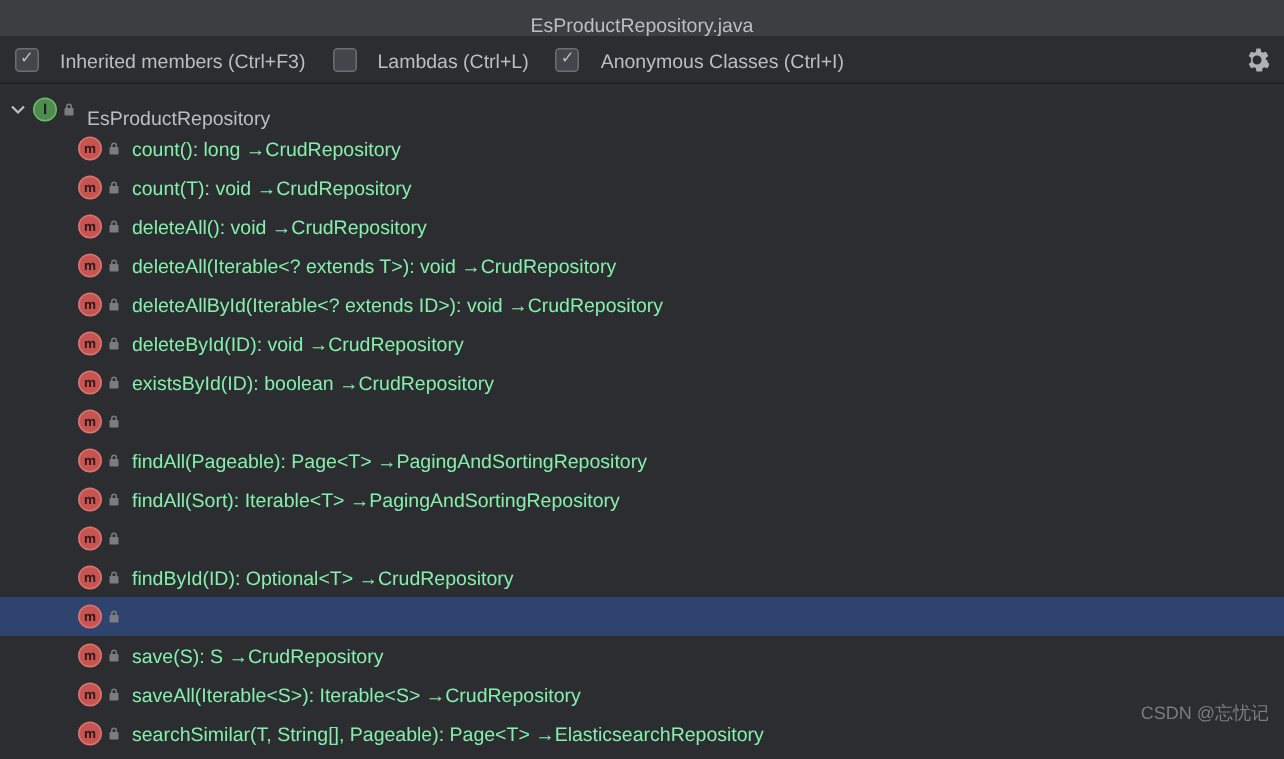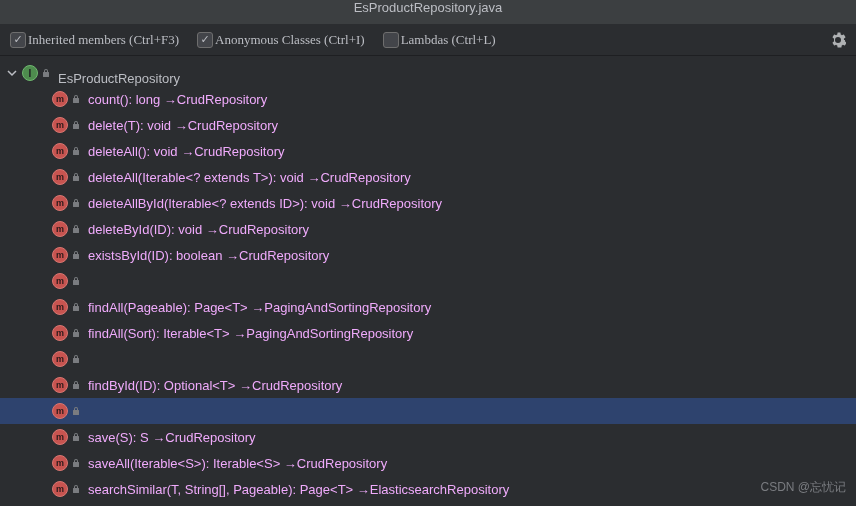--- a/index.html
+++ b/index.html
@@ -10,39 +10,38 @@
       font-family: -apple-system, BlinkMacSystemFont, "Segoe UI", sans-serif;
       font-size: 13px;
       color: #bcbec4;
       overflow: hidden;
       position: relative;
     }
     .title-bar {
       height: 24px;
       background: #3c3f41;
       display: flex;
-      align-items: flex-start;
+      align-items: flex-end;
       justify-content: center;
       font-size: 13px;
       color: #bcbec4;
     }
     .toolbar {
       height: 32px;
       display: flex;
       align-items: center;
       padding: 0 10px;
       gap: 18px;
       border-bottom: 1px solid #1e1f22;
     }
     .checkbox-group {
       display: flex;
-      align-items: center;
-      gap: 2px;
+      align-items: flex-end;
+      gap: 14px;
       cursor: pointer;
-      font-family: Liberation Serif, serif;
     }
     .checkbox {
       width: 16px;
       height: 16px;
       border: 1px solid #6e6e6e;
       border-radius: 3px;
       display: flex;
       align-items: center;
       justify-content: center;
       background: #43454a;
@@ -119,56 +118,56 @@
     .lock-icon {
       width: 12px;
       height: 12px;
       margin-right: 6px;
       display: flex;
       align-items: center;
       justify-content: center;
     }
     .lock-icon svg { fill: #7a7c80; }
     .node-label {
-      color: #f0abfc;
+      color: #86efac;
     }
     .tree-row.selected .node-label {
       color: #dfe1e5;
     }
     .root .node-label {
       color: #bcbec4;
       margin-top: 11px;
     }
     .watermark {
       position: absolute;
-      bottom: 10px;
+      bottom: 22px;
       right: 10px;
       font-size: 12px;
       color: #7a7c80;
     }
   </style>
 </head>
 <body>
 
 <div class="title-bar">
   <span>EsProductRepository.java</span>
 </div>
 
 <div class="toolbar">
   <div class="checkbox-group">
     <div class="checkbox checked"></div>
     <span class="toolbar-label">Inherited members (Ctrl+F3)</span>
   </div>
   <div class="checkbox-group">
+    <div class="checkbox"></div>
+    <span class="toolbar-label">Lambdas (Ctrl+L)</span>
+  </div>
+  <div class="checkbox-group">
     <div class="checkbox checked"></div>
     <span class="toolbar-label">Anonymous Classes (Ctrl+I)</span>
-  </div>
-  <div class="checkbox-group">
-    <div class="checkbox"></div>
-    <span class="toolbar-label">Lambdas (Ctrl+L)</span>
   </div>
   <div class="toolbar-spacer"></div>
   <svg class="gear-icon" viewBox="0 0 16 16">
     <path d="M8 5a3 3 0 100 6 3 3 0 000-6zm7 3c0 .46-.04.9-.12 1.34l1.46 1.14c.13.1.17.3.08.45l-1.38 2.4c-.09.15-.27.21-.43.15l-1.72-.7c-.36.28-.75.52-1.17.7l-.26 1.83c-.03.17-.17.29-.34.29H7.88c-.17 0-.31-.12-.34-.29l-.26-1.83c-.42-.18-.81-.42-1.17-.7l-1.72.7c-.16.06-.34 0-.43-.15l-1.38-2.4c-.09-.15-.05-.35.08-.45l1.46-1.14C4.04 8.9 4 8.46 4 8s.04-.9.12-1.34L2.66 5.52c-.13-.1-.17-.3-.08-.45l1.38-2.4c.09-.15.27-.21.43-.15l1.72.7c.36-.28.75-.52 1.17-.7l.26-1.83c.03-.17.17-.29.34-.29h2.24c.17 0 .31.12.34.29l.26 1.83c.42.18.81.42 1.17.7l1.72-.7c.16-.06.34 0 .43.15l1.38 2.4c.09.15.05.35-.08.45l-1.46 1.14c.08.44.12.88.12 1.34z"></path>
   </svg>
 </div>
 
 <div class="tree">
 
   <div class="tree-row root">
@@ -196,21 +195,21 @@
         </span>
         <span class="node-label">count(): long →CrudRepository</span>
       </div>
       <div class="tree-row child">
         <span class="method-icon">m</span>
         <span class="lock-icon">
           <svg width="10" height="10" viewBox="0 0 10 10">
             <path d="M3 4V3a2 2 0 014 0v1h.5a.5.5 0 01.5.5v4a.5.5 0 01-.5.5h-5a.5.5 0 01-.5-.5v-4a.5.5 0 01.5-.5H3zm1 0h2V3a1 1 0 00-2 0v1z"></path>
           </svg>
         </span>
-        <span class="node-label">delete(T): void →CrudRepository</span>
+        <span class="node-label">count(T): void →CrudRepository</span>
       </div>
       <div class="tree-row child">
         <span class="method-icon">m</span>
         <span class="lock-icon">
           <svg width="10" height="10" viewBox="0 0 10 10">
             <path d="M3 4V3a2 2 0 014 0v1h.5a.5.5 0 01.5.5v4a.5.5 0 01-.5.5h-5a.5.5 0 01-.5-.5v-4a.5.5 0 01.5-.5H3zm1 0h2V3a1 1 0 00-2 0v1z"></path>
           </svg>
         </span>
         <span class="node-label">deleteAll(): void →CrudRepository</span>
       </div>

